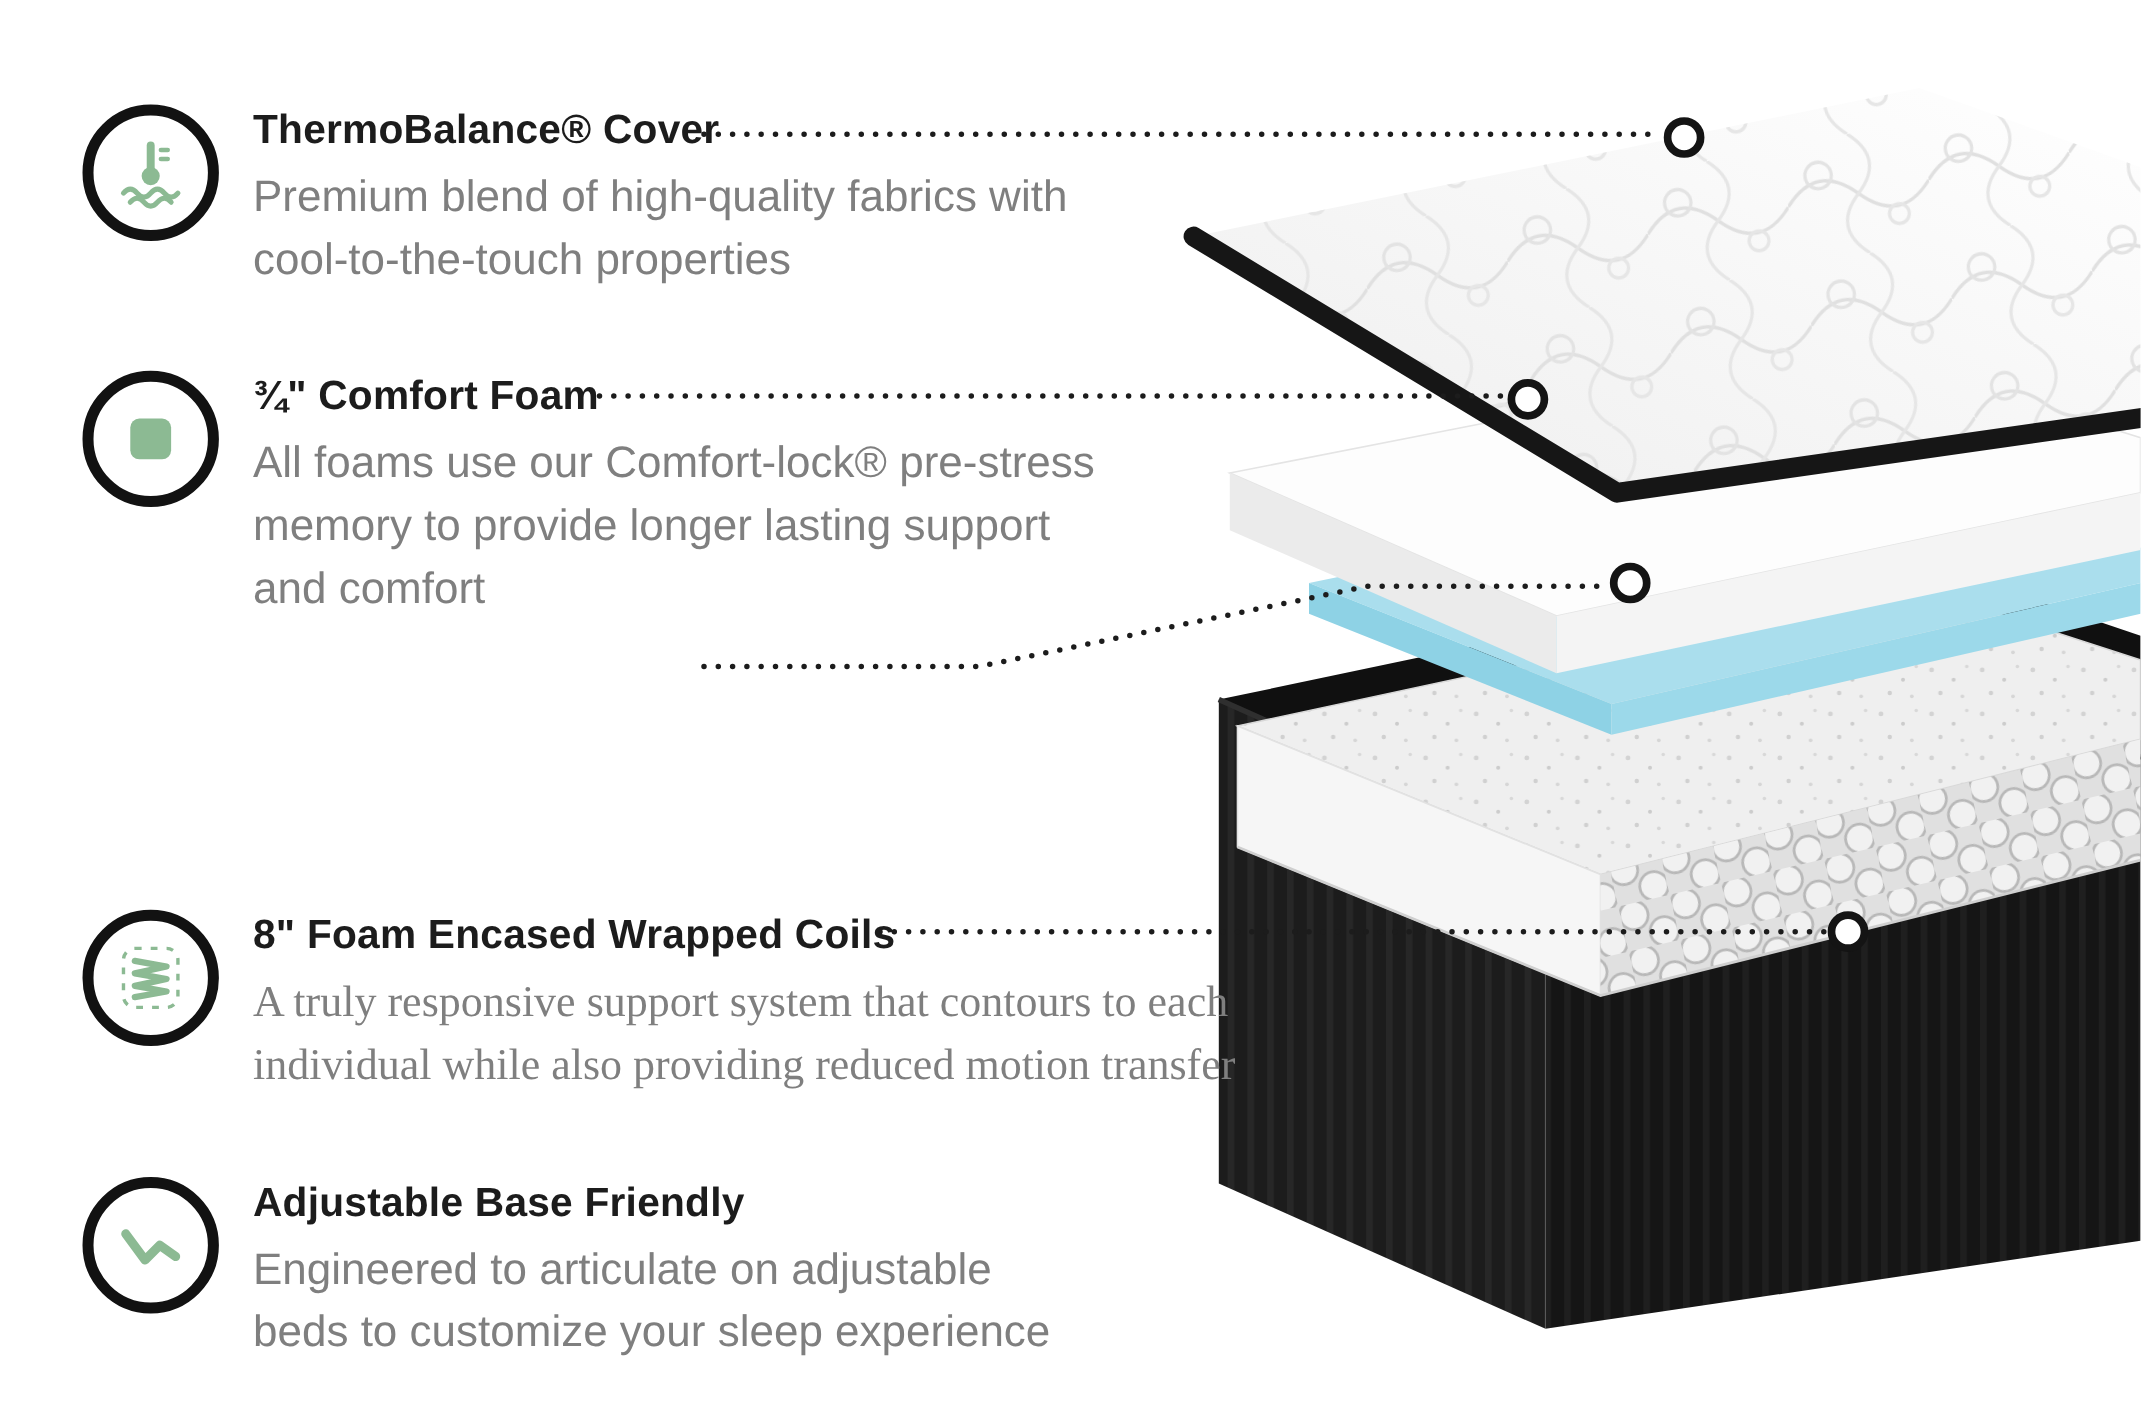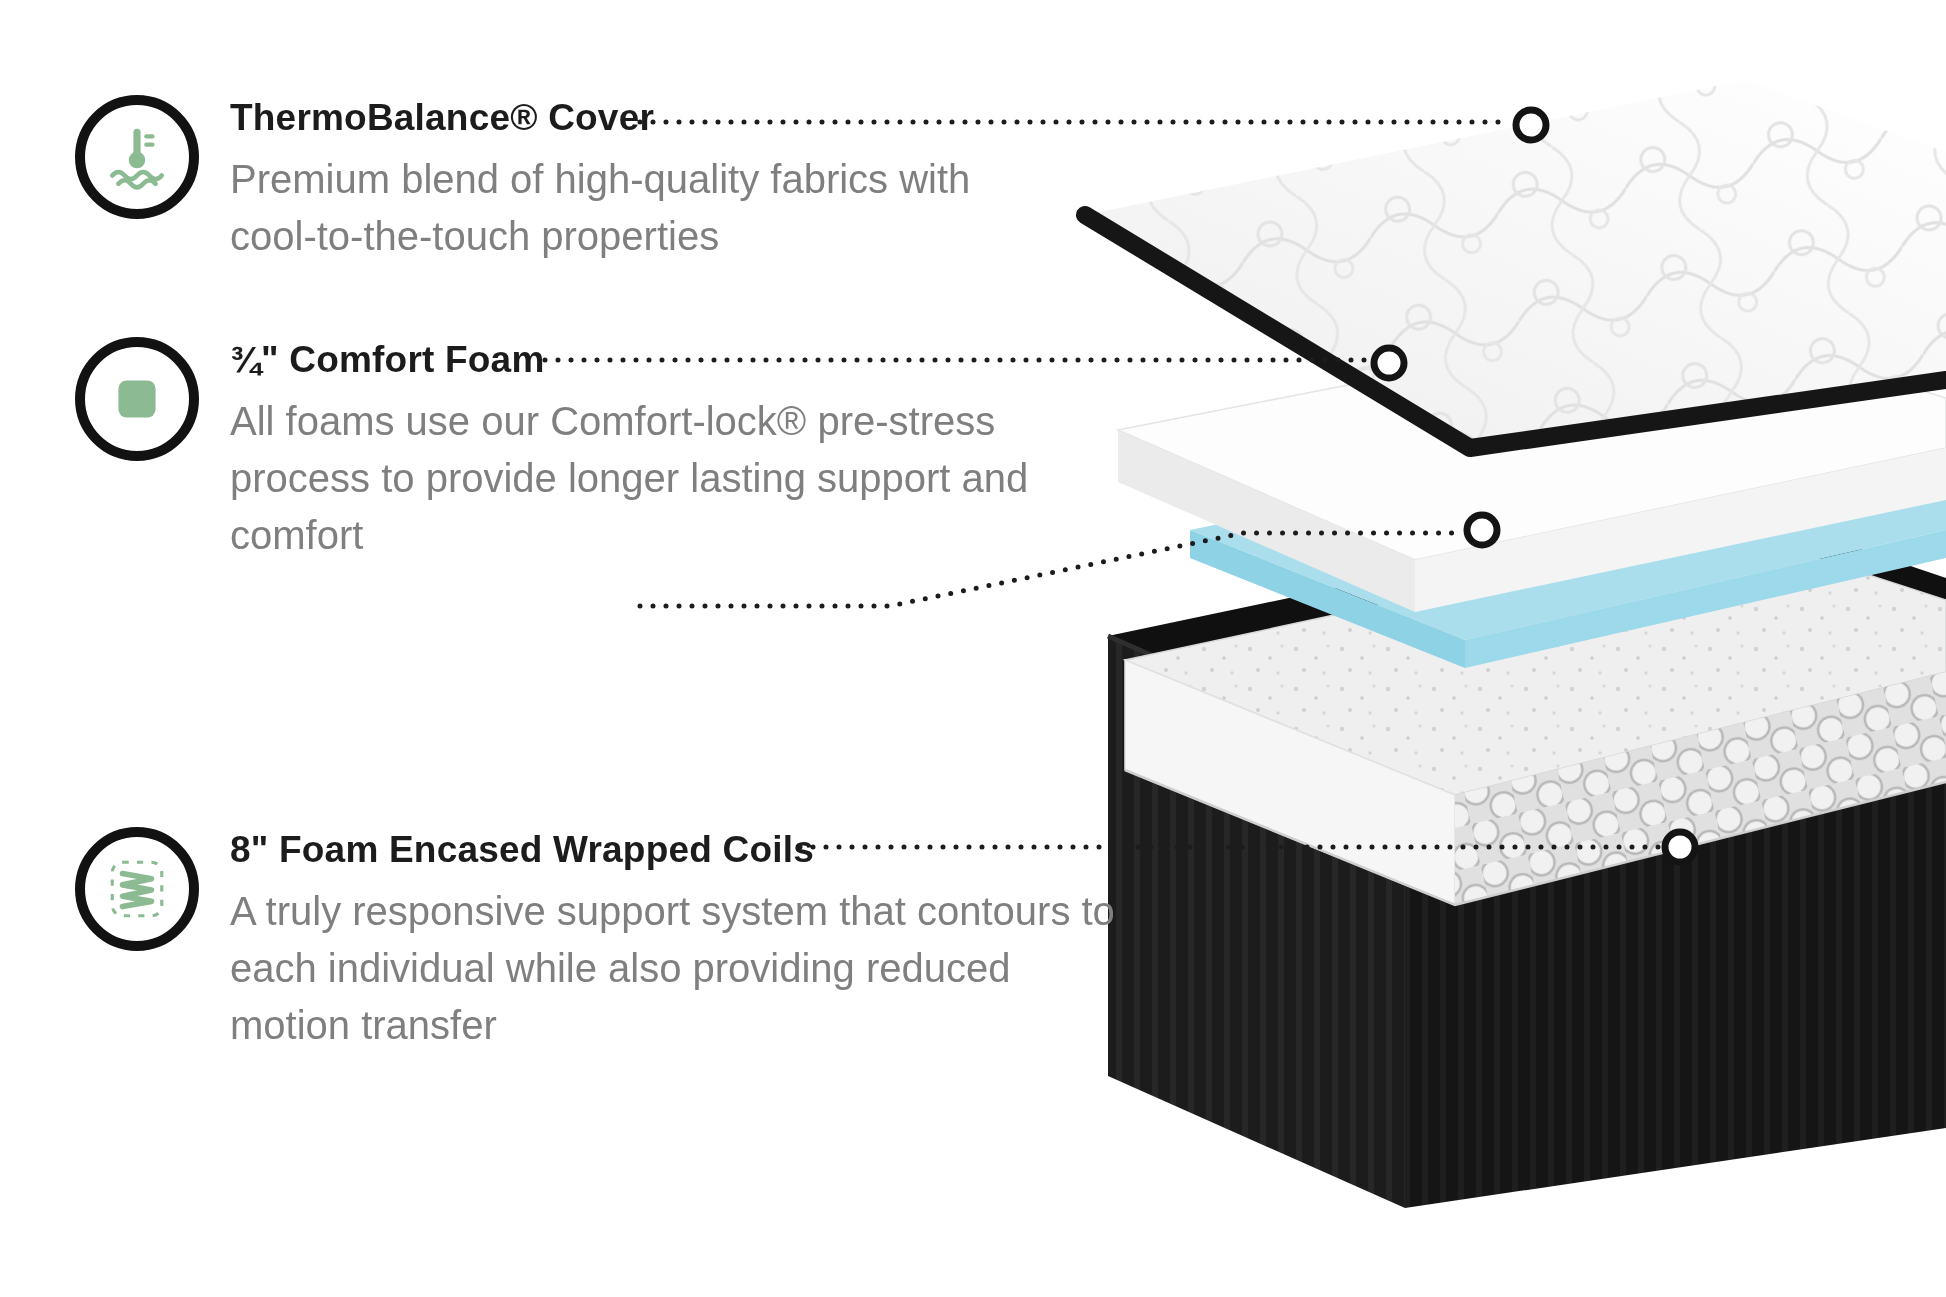--- a/index.html
+++ b/index.html
@@ -20,21 +20,21 @@
   .feature-title{
     font-size:37px;font-weight:700;color:#1c1c1c;letter-spacing:0.2px;
     white-space:nowrap;margin:0 0 12px 0;
   }
   .feature-desc{
     font-size:40px;color:#7f7f7f;line-height:1.42;margin:0;
   }
   .row1{top:95px;}  .row1 .feature-desc{max-width:800px;}
   .row2{top:337px;} .row2 .feature-desc{max-width:800px;}
   .row3{top:580px;} .row3 .feature-desc{max-width:700px;}
-  .row4{top:827px;} .row4 .feature-desc{max-width:900px;}
+  .row4{top:827px;} .row4 .feature-desc{max-width:900px;font-family:Liberation Serif, serif;}
   .row5{top:1070px;}.row5 .feature-desc{max-width:760px;}
   .icon-svg{width:66px;height:66px;}
 </style>
 </head>
 <body>
 
 <svg id="illustration" viewBox="0 0 1946 1297" xmlns="http://www.w3.org/2000/svg">
   <defs>
     <linearGradient id="coverGrad" x1="1" y1="0" x2="0" y2="1">
       <stop offset="0" stop-color="#ffffff"></stop>
@@ -138,32 +138,43 @@
   </div>
 
   <div class="feature row2">
     <div class="feature-icon">
       <svg class="icon-svg" viewBox="0 0 64 64">
         <rect x="14" y="14" width="36" height="36" rx="8" fill="#8cba93"></rect>
       </svg>
     </div>
     <div class="feature-text">
       <h2 class="feature-title">¾" Comfort Foam</h2>
-      <p class="feature-desc">All foams use our Comfort-lock® pre-stress process to provide longer lasting support and comfort</p>
+      <p class="feature-desc">All foams use our Comfort-lock® pre-stress memory to provide longer lasting support and comfort</p>
     </div>
   </div>
 
 
   <div class="feature row4">
     <div class="feature-icon">
       <svg class="icon-svg" viewBox="0 0 64 64">
         <rect x="8" y="6" width="48" height="52" rx="10" fill="none" stroke="#8cba93" stroke-width="3" stroke-dasharray="6 8"></rect>
         <path d="M18,17 L46,22 L18,28 L46,33 L18,39 L46,44 L18,49" fill="none" stroke="#8cba93" stroke-width="5.5" stroke-linecap="round" stroke-linejoin="round"></path>
       </svg>
     </div>
     <div class="feature-text">
       <h2 class="feature-title">8" Foam Encased Wrapped Coils</h2>
       <p class="feature-desc">A truly responsive support system that contours to each individual while also providing reduced motion transfer</p>
     </div>
   </div>
 
+  <div class="feature row5">
+    <div class="feature-icon">
+      <svg class="icon-svg" viewBox="0 0 64 64">
+        <path d="M10,22 L27,45 L40,32 L54,42" fill="none" stroke="#8cba93" stroke-width="8" stroke-linecap="round" stroke-linejoin="round"></path>
+      </svg>
+    </div>
+    <div class="feature-text">
+      <h2 class="feature-title">Adjustable Base Friendly</h2>
+      <p class="feature-desc">Engineered to articulate on adjustable beds to customize your sleep experience</p>
+    </div>
+  </div>
 
 </div>
 
 </body></html>

